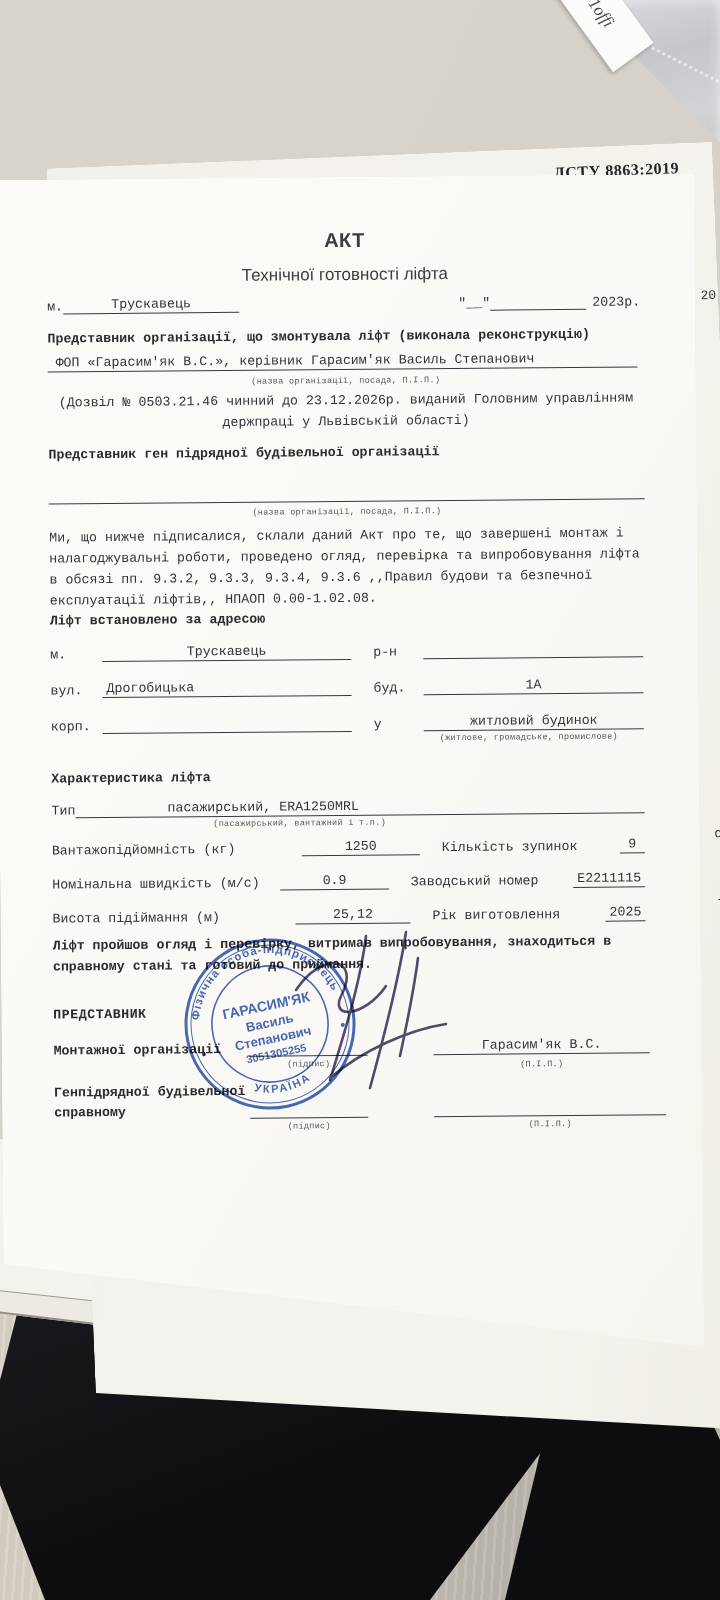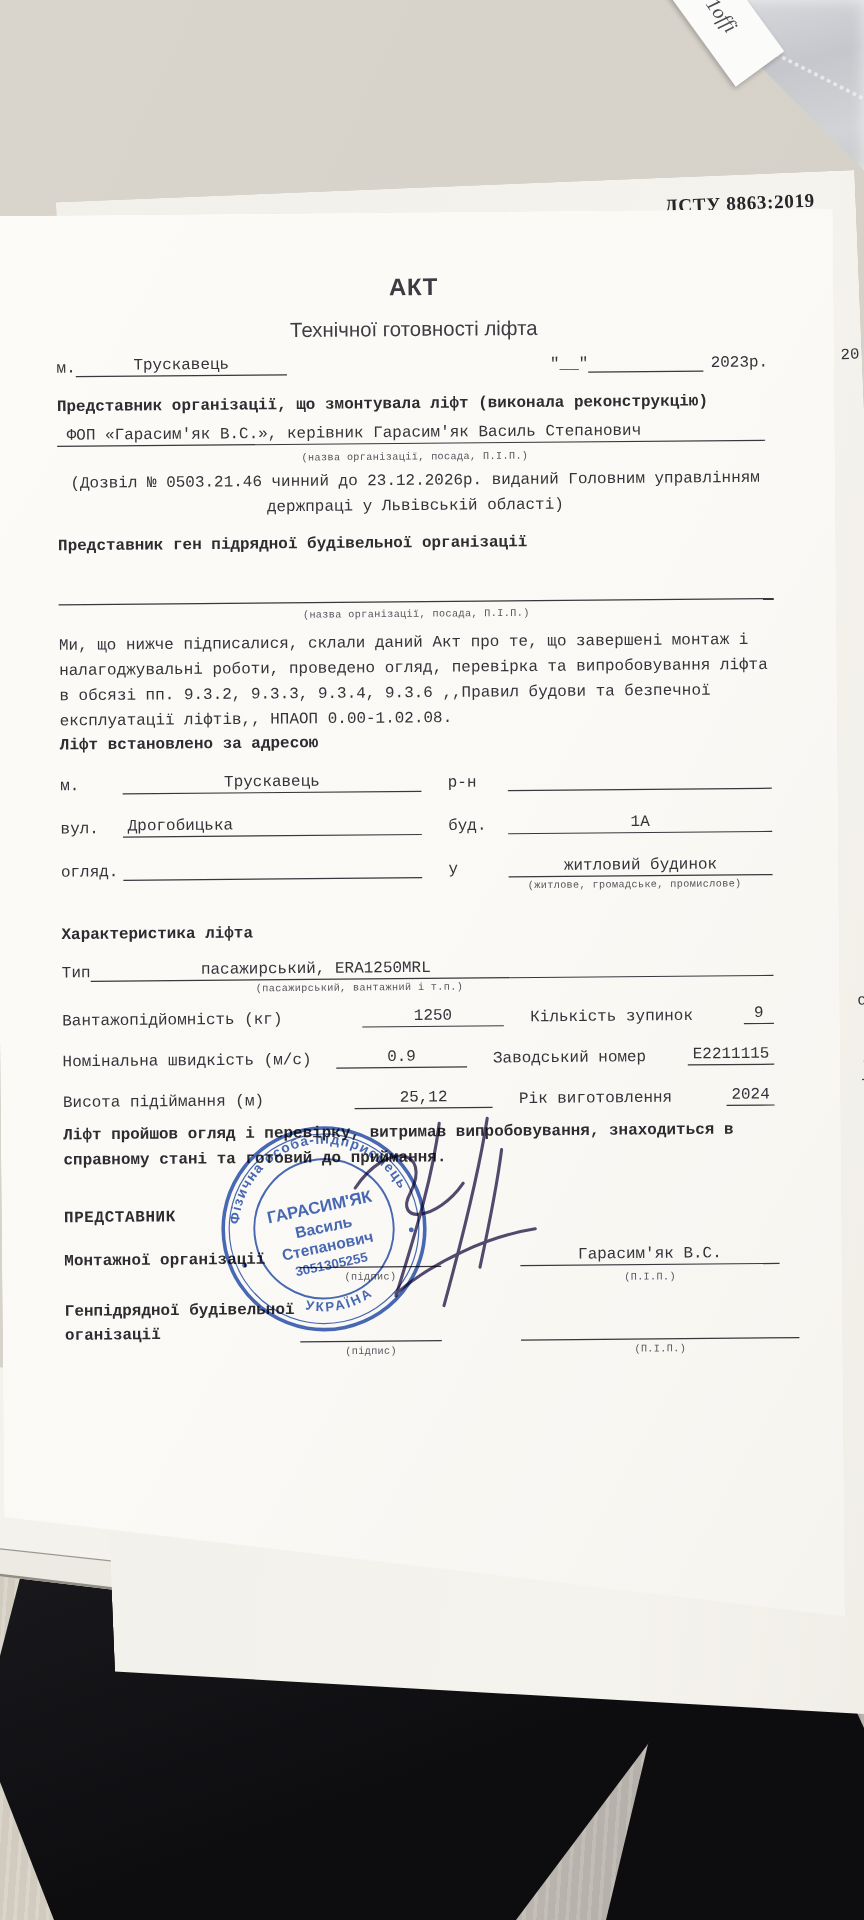--- a/index.html
+++ b/index.html
@@ -137,21 +137,21 @@
       <span class="val" style="width:212px"></span>
     </div>
     <div class="abs t fillrow" style="top:502px;left:52px;right:55px">
       <span class="lbl" style="width:52px">вул.</span>
       <span class="val flex1" style="text-align:left">Дрогобицька</span>
       <span class="gap"></span>
       <span class="lbl" style="width:50px">буд.</span>
       <span class="val" style="width:212px">1А</span>
     </div>
     <div class="abs t fillrow" style="top:538px;left:52px;right:55px">
-      <span class="lbl" style="width:52px">огляд.</span>
+      <span class="lbl" style="width:52px">корп.</span>
       <span class="val flex1"></span>
       <span class="gap"></span>
       <span class="lbl" style="width:50px">у</span>
       <span class="val" style="width:212px">житловий будинок</span>
     </div>
     <div class="abs cap" style="top:557px;left:400px;width:260px;text-align:center">(житлове, громадське, промислове)</div>
 
     <div class="abs t b" style="top:592px;left:52px">Характеристика ліфта</div>
 
     <div class="abs t fillrow" style="top:622px;left:52px;right:55px">
@@ -172,35 +172,35 @@
       <span class="val" style="width:110px">0.9</span>
       <span class="gap"></span>
       <span class="lbl" style="width:178px">Заводський номер</span>
       <span class="val flex1">E2211115</span>
     </div>
     <div class="abs t fillrow" style="top:730px;left:52px;right:55px">
       <span class="lbl" style="width:250px">Висота підіймання (м)</span>
       <span class="val" style="width:110px">25,12</span>
       <span class="gap"></span>
       <span class="lbl" style="width:178px">Рік виготовлення</span>
-      <span class="val flex1">2024</span>
+      <span class="val flex1">2025</span>
     </div>
 
     <div class="abs t b" style="top:756px;left:52px;width:606px;line-height:21px">Ліфт пройшов огляд і перевірку, витримав випробовування, знаходиться в справному стані та готовий до приймання.</div>
 
     <div class="abs t b" style="top:828px;left:52px;letter-spacing:.5px">ПРЕДСТАВНИК</div>
 
     <div class="abs t b" style="top:864px;left:52px">Монтажної організації</div>
     <div class="abs u-line" style="top:864px;left:248px;width:118px;height:14px"></div>
     <div class="abs cap" style="top:882px;left:248px;width:118px;text-align:center">(підпис)</div>
     <div class="abs t u-line" style="top:862px;left:432px;width:216px;text-align:center;padding-bottom:1px">Гарасим'як В.С.</div>
     <div class="abs cap" style="top:884px;left:432px;width:216px;text-align:center">(П.І.П.)</div>
 
     <div class="abs t b" style="top:906px;left:52px">Генпідрядної будівельної</div>
-    <div class="abs t b" style="top:926px;left:52px">оганізації</div>
+    <div class="abs t b" style="top:926px;left:52px">справному</div>
     <div class="abs u-line" style="top:926px;left:248px;width:118px;height:14px"></div>
     <div class="abs cap" style="top:944px;left:248px;width:118px;text-align:center">(підпис)</div>
     <div class="abs u-line" style="top:926px;left:432px;width:232px;height:14px"></div>
     <div class="abs cap" style="top:944px;left:432px;width:232px;text-align:center">(П.І.П.)</div>
   </div>
 
   <svg class="stamp" viewBox="0 0 176 176">
     <defs>
       <path id="arcTop" d="M 17,88 A 71,71 0 1 1 159,88" fill="none"></path>
       <path id="arcBot" d="M 26,118 A 69,69 0 0 0 150,118" fill="none"></path>

